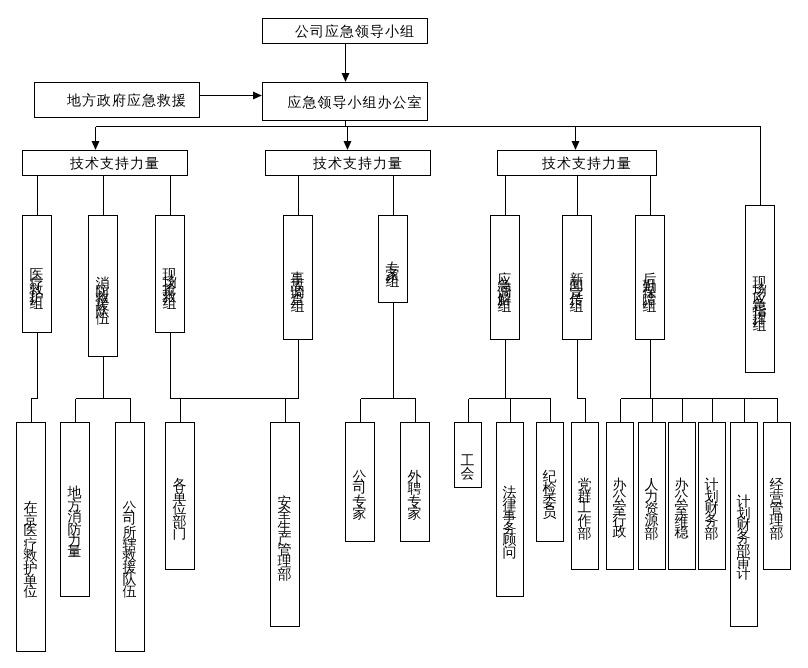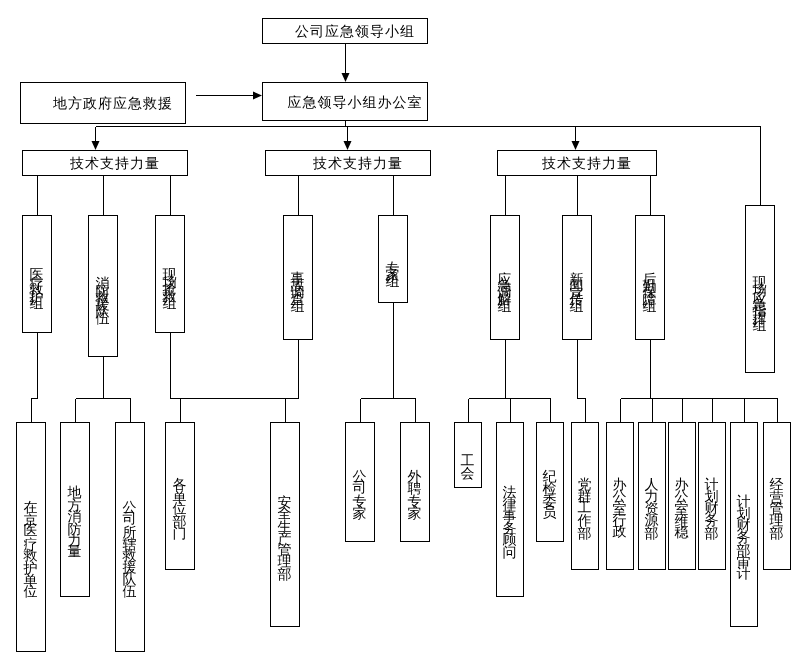--- a/index.html
+++ b/index.html
@@ -101,21 +101,21 @@
     <g fill="#000" stroke="none">
       <polygon points="341.5,73 349.5,73 345.5,82"></polygon>
       <polygon points="253,91.5 253,99.5 262,95.5"></polygon>
       <polygon points="91.5,141 99.5,141 95.5,150"></polygon>
       <polygon points="343.5,141 351.5,141 347.5,150"></polygon>
       <polygon points="571.5,141 579.5,141 575.5,150"></polygon>
     </g>
   </svg>
 
   <div class="box hbox" style="left:262px;top:18px;width:166px;height:26px">公司应急领导小组</div>
-  <div class="box hbox" style="left:20px;top:82px;width:166px;height:42px">地方政府应急救援</div>
+  <div class="box hbox" style="left:34px;top:82px;width:166px;height:36px">地方政府应急救援</div>
   <div class="box hbox" style="left:262px;top:82px;width:166px;height:39px">应急领导小组办公室</div>
 
   <div class="box hbox" style="left:22px;top:150px;width:166px;height:26px">技术支持力量</div>
   <div class="box hbox" style="left:265px;top:150px;width:166px;height:26px">技术支持力量</div>
   <div class="box hbox" style="left:497px;top:150px;width:160px;height:26px">技术支持力量</div>
 
   <div class="box vbox v1" style="left:22px;top:215px;width:30px;height:118px">医疗救护组</div>
   <div class="box vbox v1" style="left:88px;top:215px;width:30px;height:142px">消防救援队伍</div>
   <div class="box vbox v1" style="left:155px;top:215px;width:30px;height:118px">现场抢救组</div>
   <div class="box vbox v1" style="left:283px;top:215px;width:30px;height:125px">事故调查组</div>

